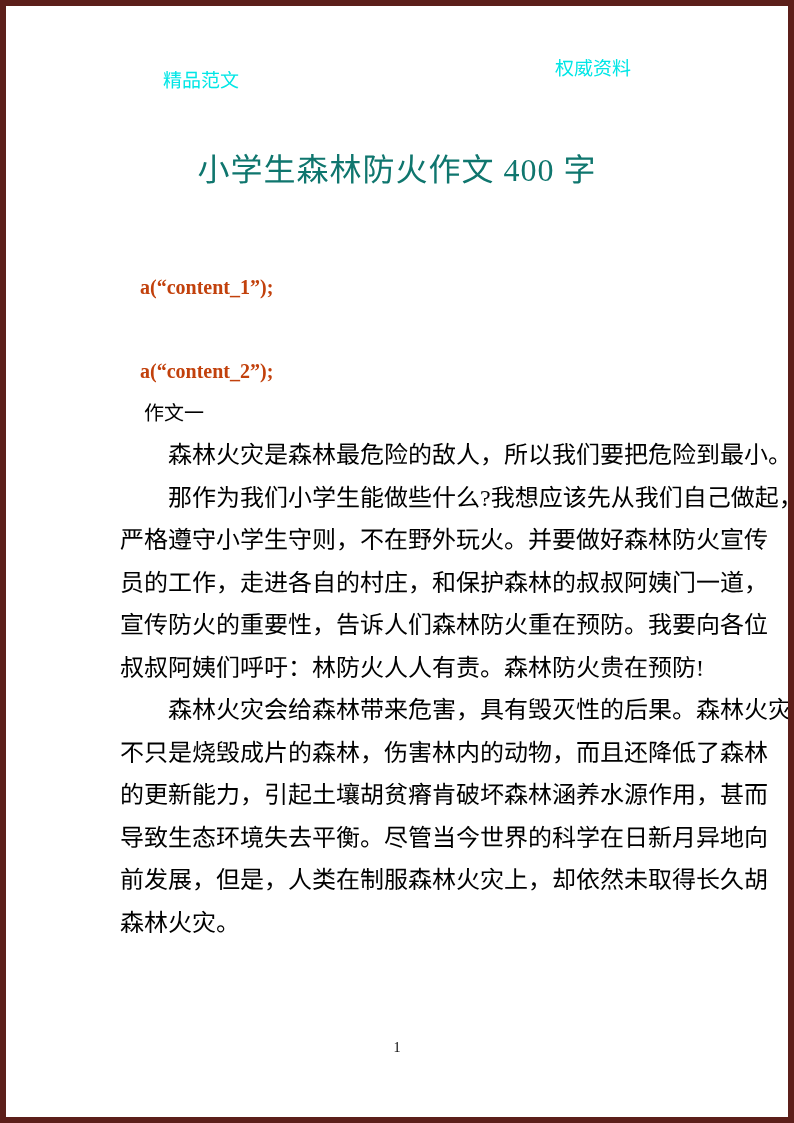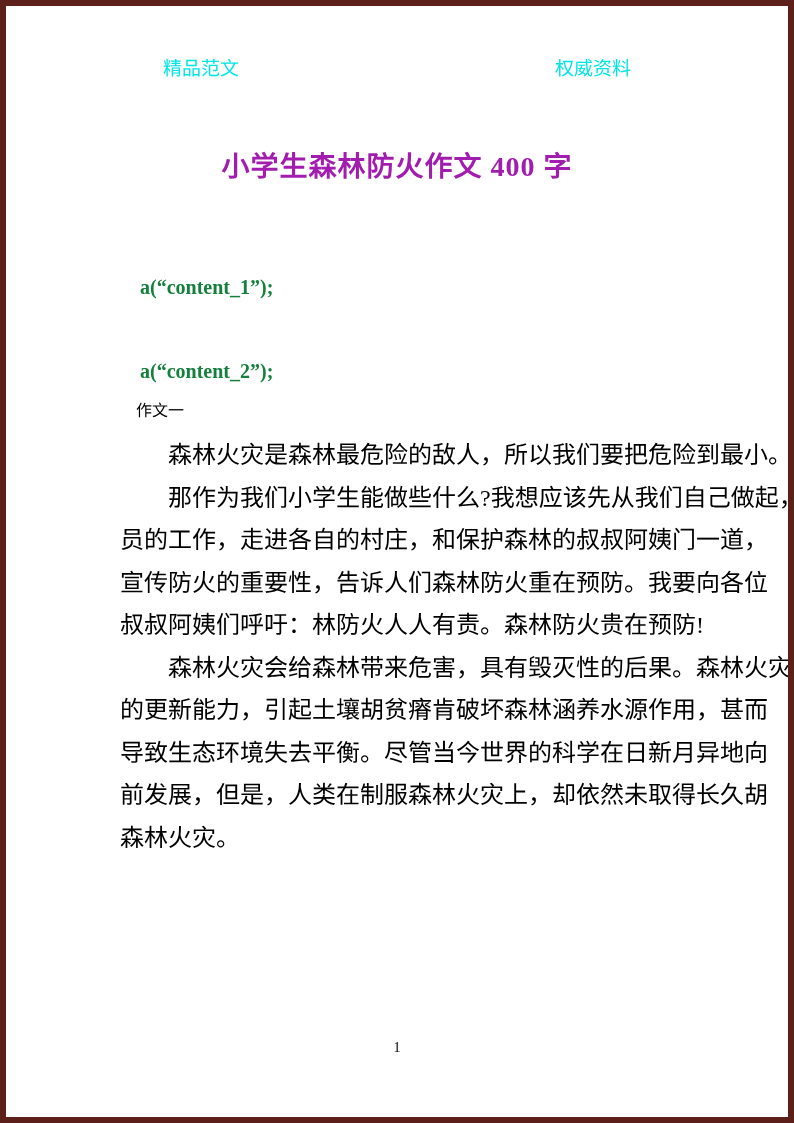--- a/index.html
+++ b/index.html
@@ -20,49 +20,49 @@
   }
   .hdr-label {
     position: absolute;
     top: 52px;
     font-size: 19px;
     line-height: 22px;
     color: #00e6e6;
     white-space: nowrap;
     font-family: "Liberation Serif", "DejaVu Serif", serif;
   }
-  .hdr-left  { left: 157px; }
+  .hdr-left  { left: 157px; margin-top: 12px; }
   .hdr-right { left: 549px; }
   .doc-title {
     position: absolute;
     top: 138px;
     left: 0;
     width: 100%;
     text-align: center;
-    font-size: 28px;
-    font-weight: bold;
-    color: #a21caf;
+    font-size: 32px;
+    font-weight: normal;
+    color: #0f766e;
     letter-spacing: 1px;
     white-space: nowrap;
   }
   .ad-line {
     position: absolute;
     left: 134px;
     font-size: 20px;
     font-weight: bold;
-    color: #15803d;
+    color: #c2410c;
     white-space: nowrap;
   }
   .ad-line-1 { top: 270px; }
   .ad-line-2 { top: 354px; }
   .section-heading {
     position: absolute;
-    left: 130px;
+    left: 138px;
     top: 391px;
-    font-size: 16px;
+    font-size: 20px;
     color: #000000;
     white-space: nowrap;
   }
   .essay-body {
     position: absolute;
     left: 114px;
     top: 428px;
     width: 566px;
     font-size: 24px;
     line-height: 42.5px;
@@ -98,24 +98,26 @@
 
   <div class="ad-line ad-line-1">a(“content_1”);</div>
 
   <div class="ad-line ad-line-2">a(“content_2”);</div>
 
   <div class="section-heading">作文一</div>
 
   <div class="essay-body">
     <div class="body-line indent">森林火灾是森林最危险的敌人，所以我们要把危险到最小。</div>
     <div class="body-line indent">那作为我们小学生能做些什么?我想应该先从我们自己做起，</div>
+    <div class="body-line">严格遵守小学生守则，不在野外玩火。并要做好森林防火宣传</div>
     <div class="body-line">员的工作，走进各自的村庄，和保护森林的叔叔阿姨门一道，</div>
     <div class="body-line">宣传防火的重要性，告诉人们森林防火重在预防。我要向各位</div>
     <div class="body-line">叔叔阿姨们呼吁：林防火人人有责。森林防火贵在预防!</div>
     <div class="body-line indent">森林火灾会给森林带来危害，具有毁灭性的后果。森林火灾</div>
+    <div class="body-line">不只是烧毁成片的森林，伤害林内的动物，而且还降低了森林</div>
     <div class="body-line">的更新能力，引起土壤胡贫瘠肯破坏森林涵养水源作用，甚而</div>
     <div class="body-line">导致生态环境失去平衡。尽管当今世界的科学在日新月异地向</div>
     <div class="body-line">前发展，但是，人类在制服森林火灾上，却依然未取得长久胡</div>
     <div class="body-line">森林火灾。</div>
   </div>
 
   <div class="page-footer">
     <span>1</span>
   </div>
 

